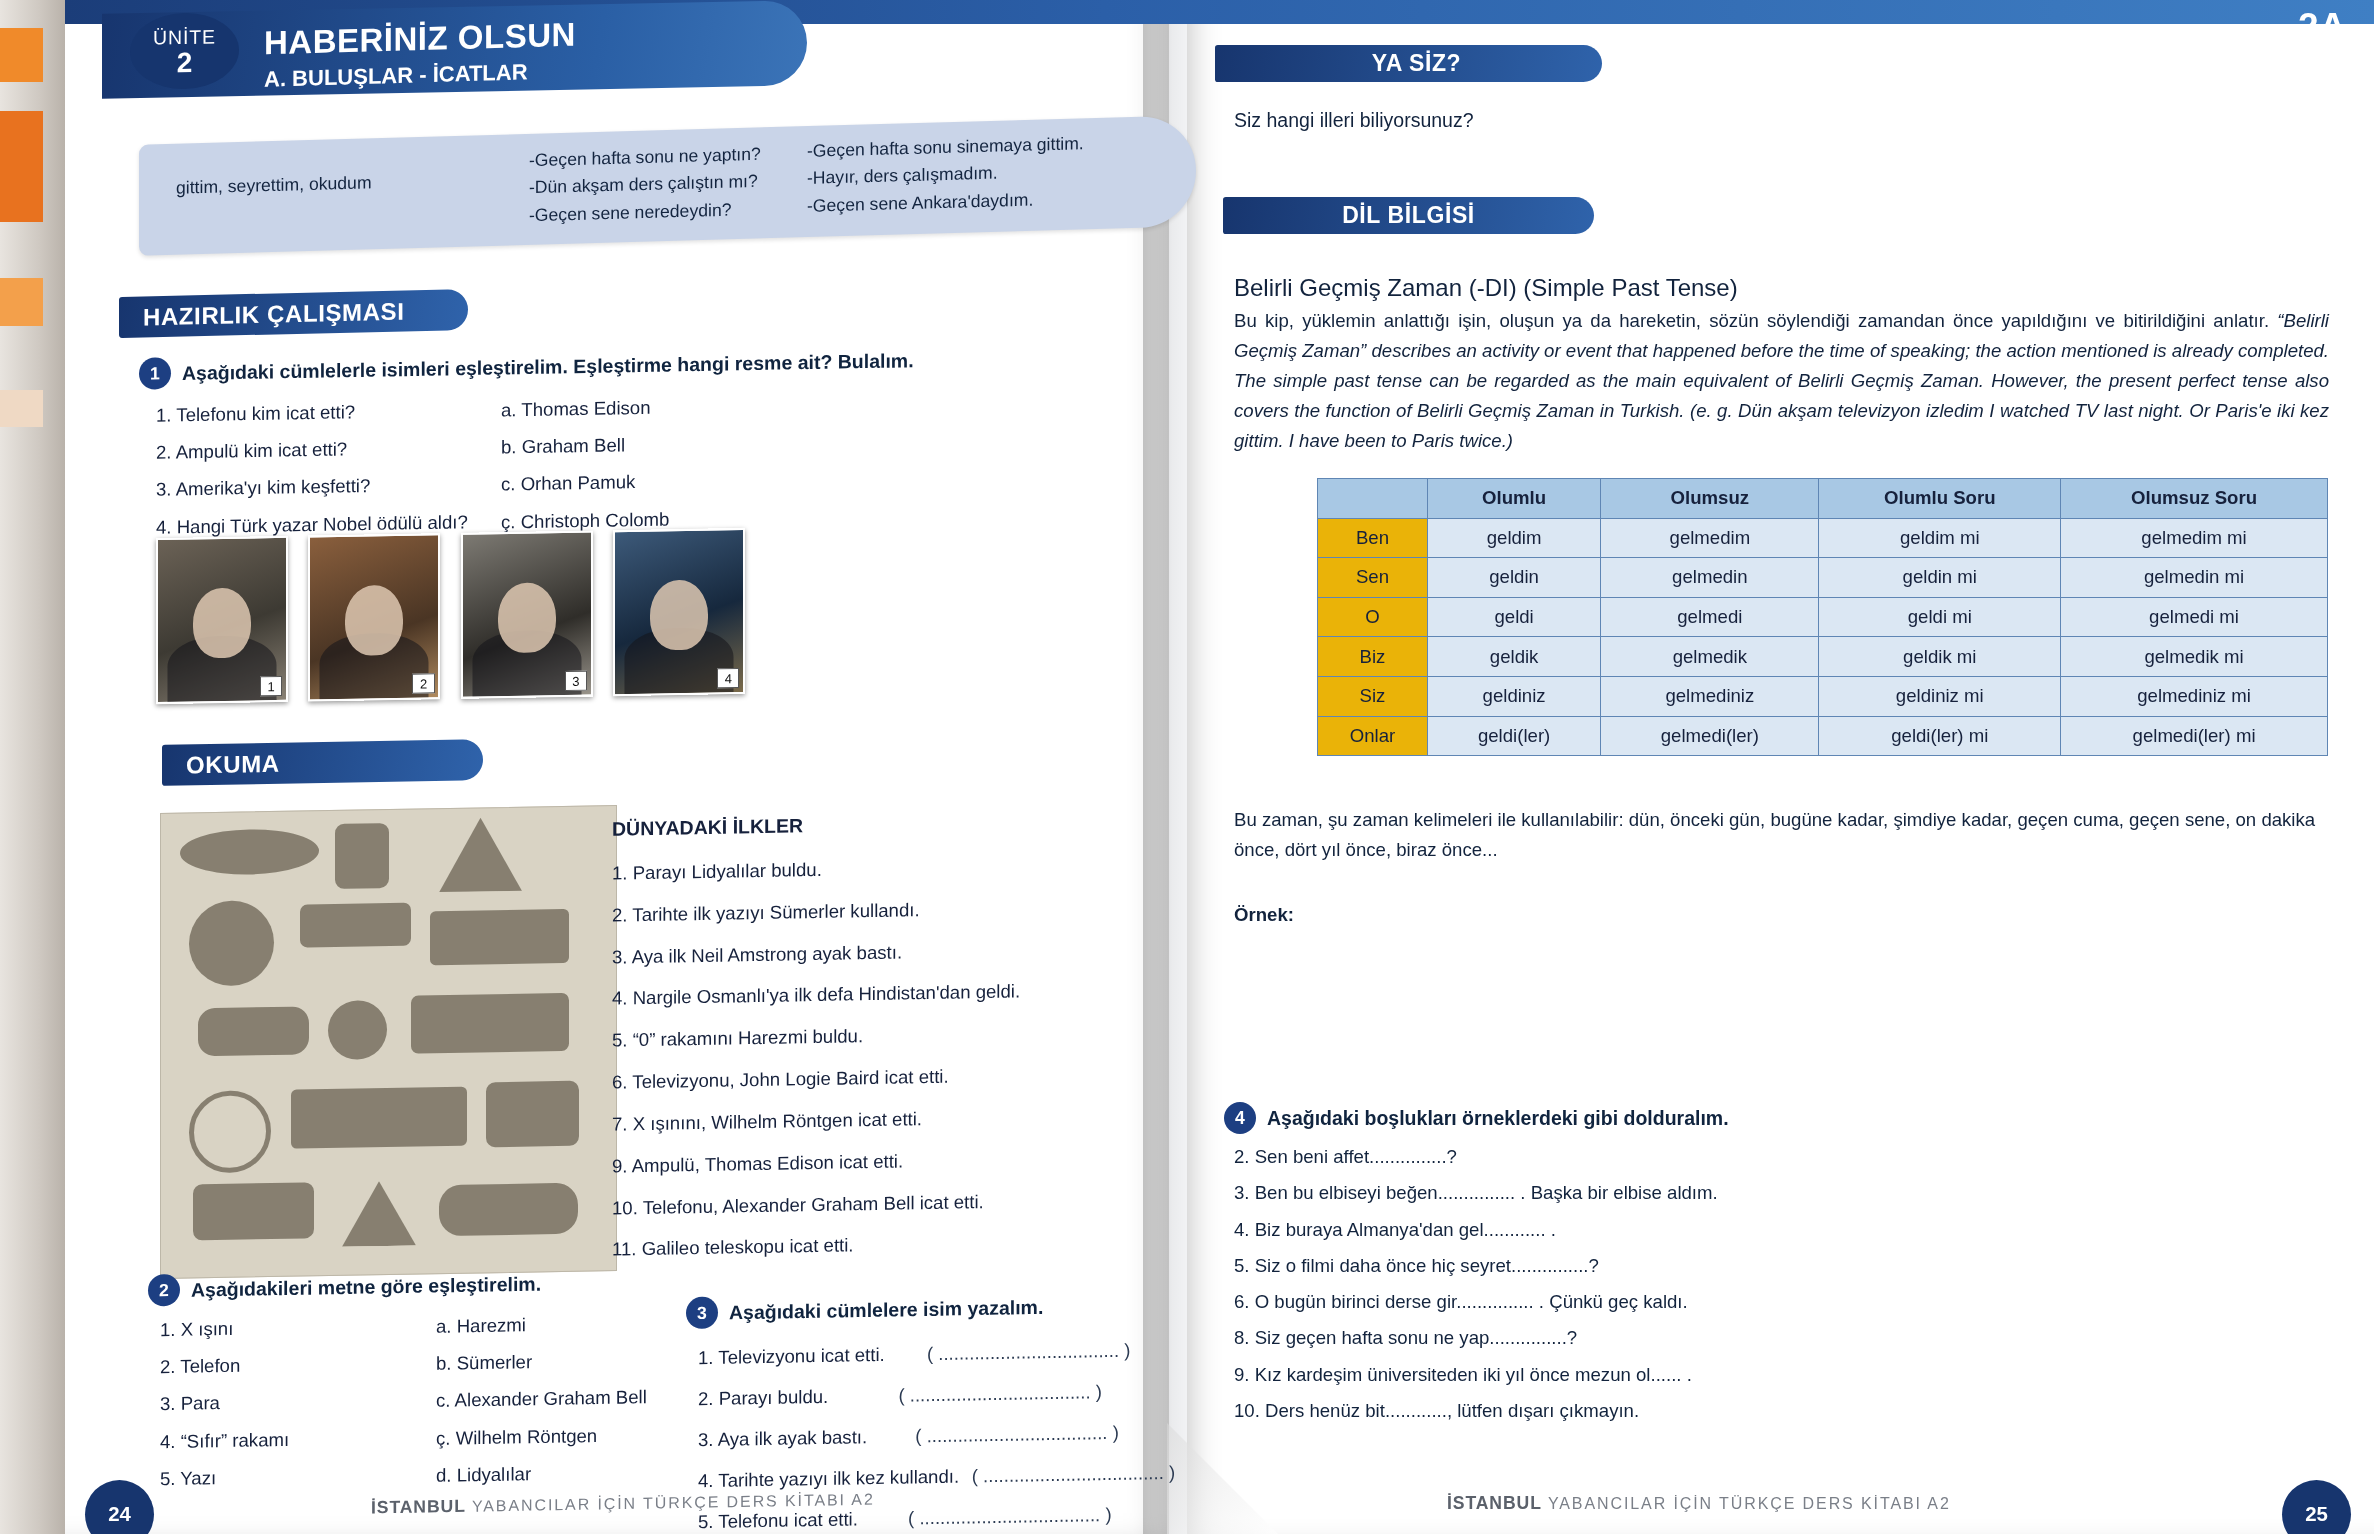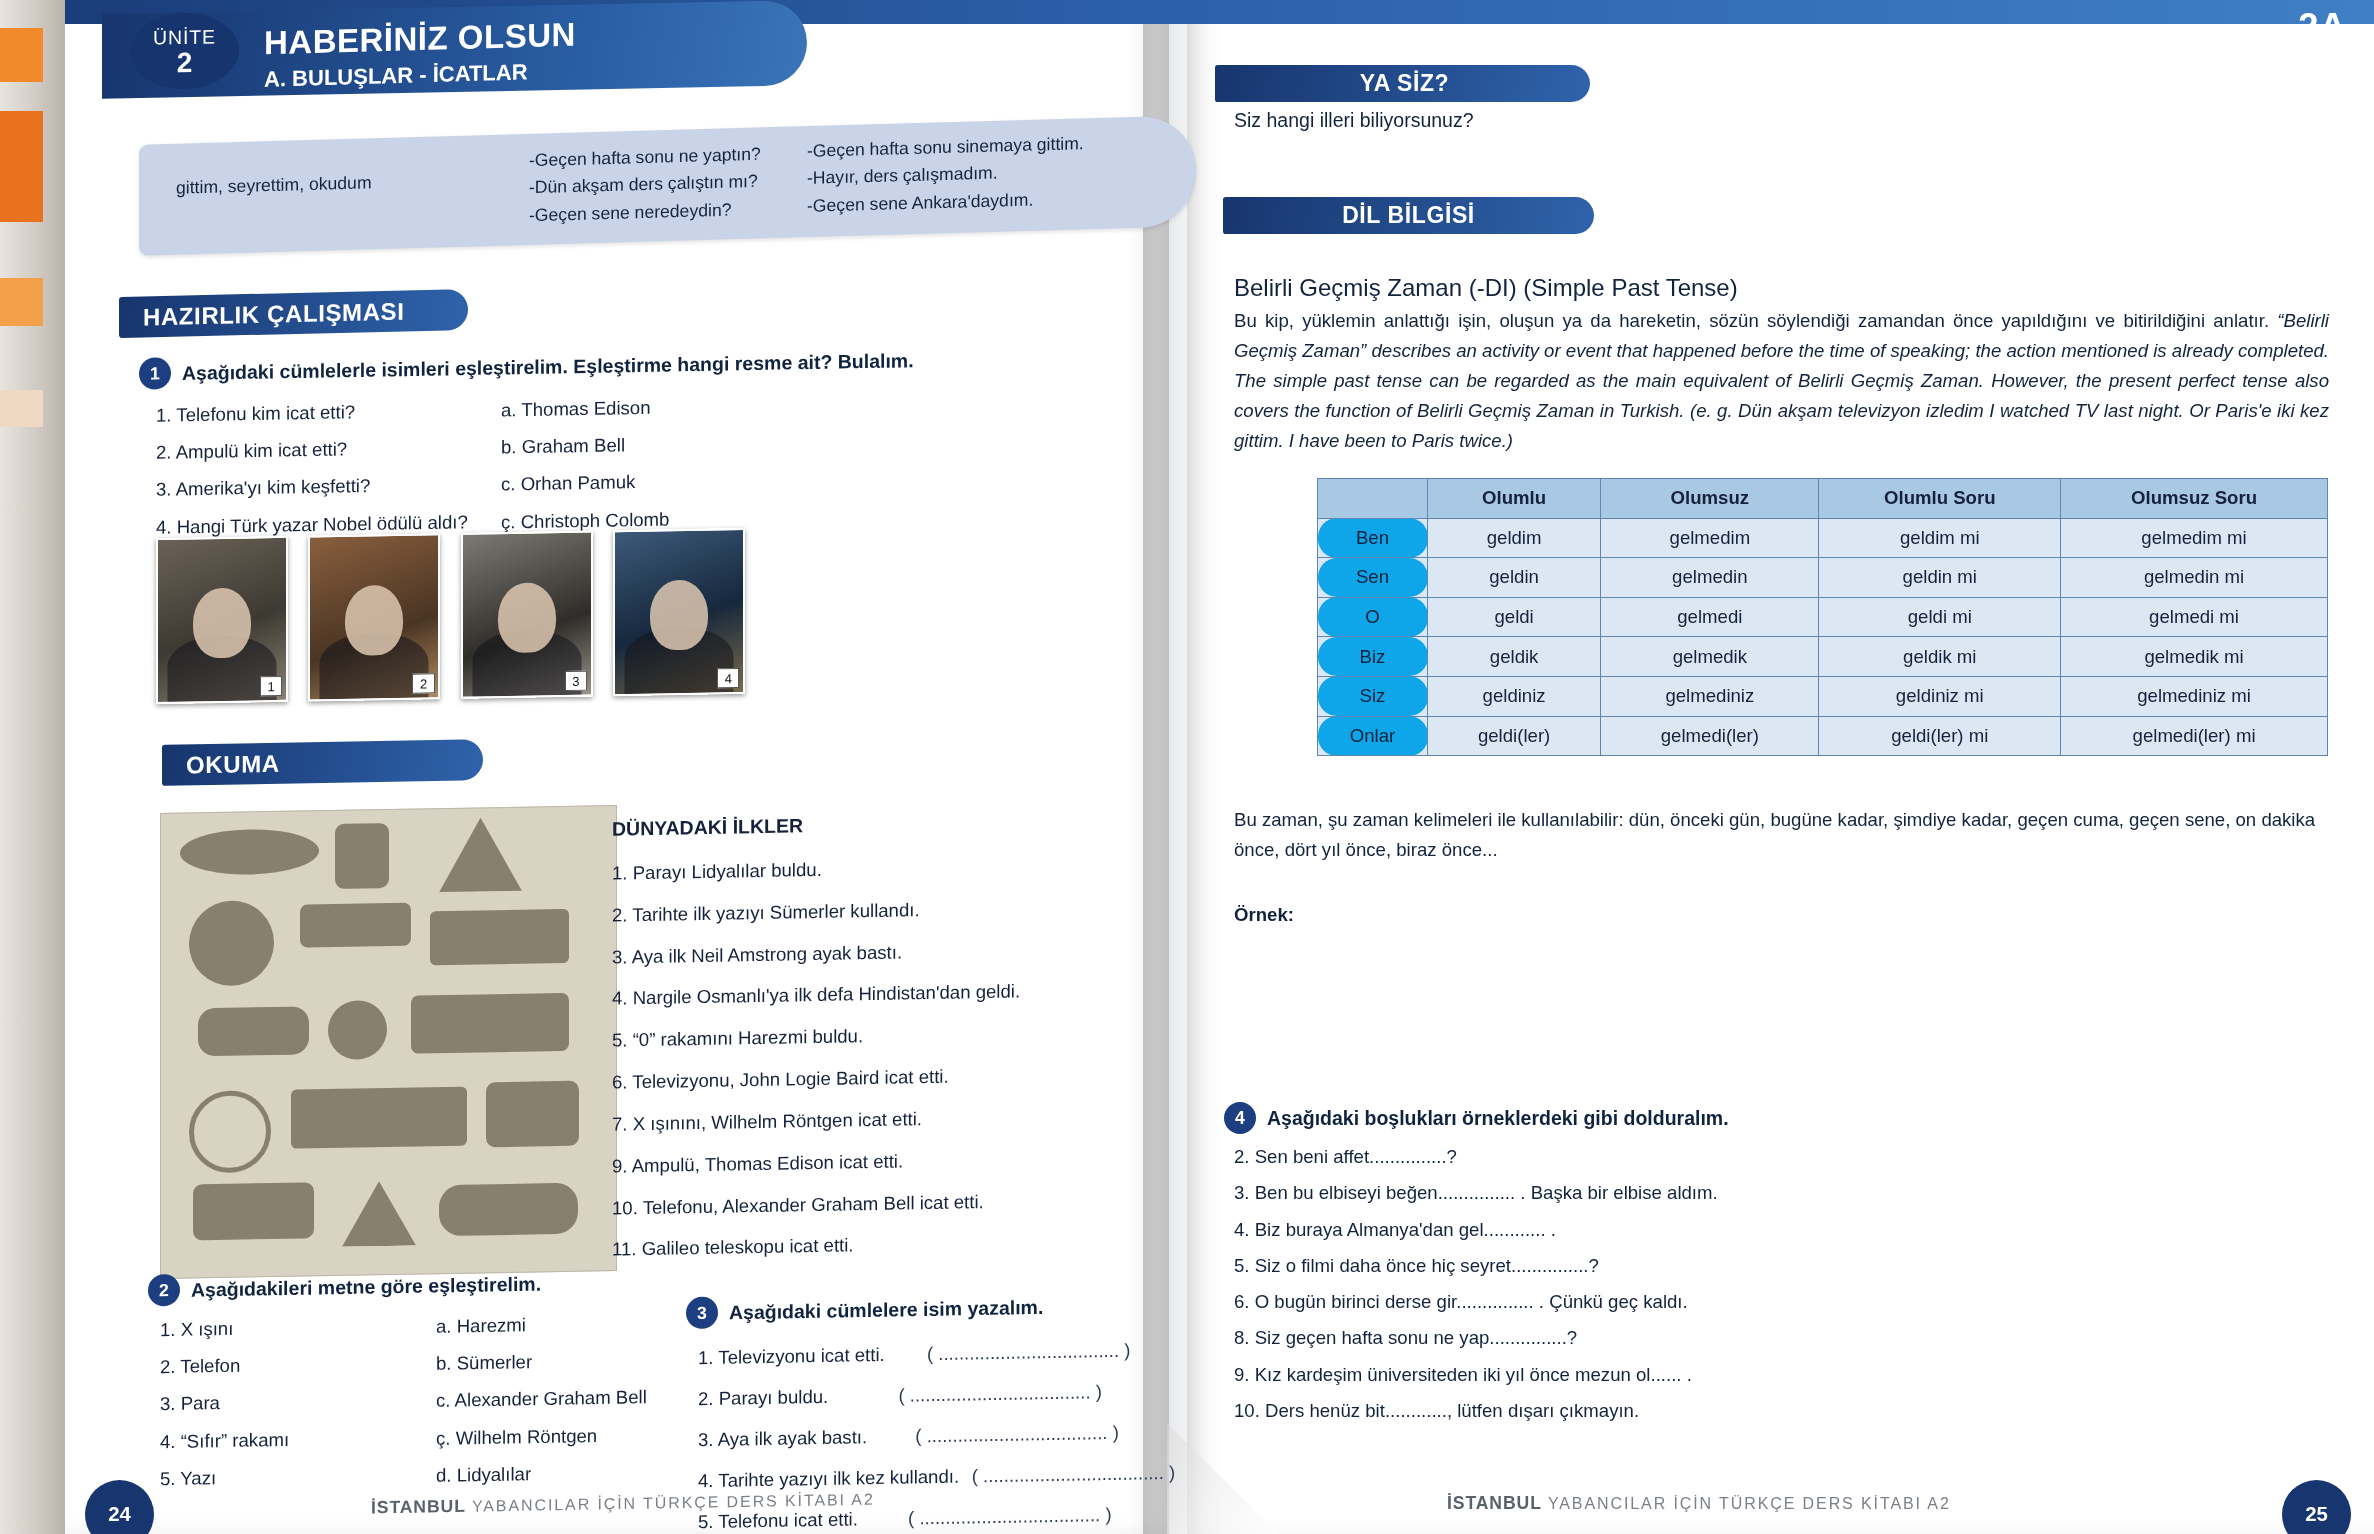--- a/index.html
+++ b/index.html
@@ -59,21 +59,21 @@
   .dlg-b{left:529px;top:144px;}
   .dlg-c{left:807px;top:134px;}
 
   
   .sec{position:absolute;height:41px;background:linear-gradient(100deg,#17356e,#2f63ab);
      color:#fff;font-weight:bold;display:flex;align-items:center;padding-left:24px;
      border-radius:3.7px 24px 24px 3.7px;letter-spacing:0.6px;}
   .sec.small{height:37px;}
   #sec-hazirlik{left:119px;top:293px;width:325px;font-size:24px;transform:skewY(-1.3deg);}
   #sec-okuma{left:162px;top:742px;width:297px;font-size:24px;transform:skewY(-1deg);}
-  #sec-yasiz{left:1215px;top:45px;width:371px;font-size:23px;justify-content:center;padding-left:4px;margin-top:20px;}
+  #sec-yasiz{left:1215px;top:45px;width:371px;font-size:23px;justify-content:center;padding-left:16px;}
   #sec-dil{left:1223px;top:197px;width:371px;font-size:23px;justify-content:center;padding-left:0;}
 
   
   .numc{width:32px;height:32px;border-radius:50%;background:#1d3f82;color:#fff;
      display:inline-flex;align-items:center;justify-content:center;font-size:17.6px;
      font-weight:bold;flex:none;}
 
   .ex-head{position:absolute;display:flex;align-items:center;gap:11px;
      font-size:19.5px;font-weight:bold;color:#10243f;}
 
@@ -123,21 +123,21 @@
   .rp-text{position:absolute;color:#12233d;}
   #ya-siz-q{left:1234px;top:109px;font-size:19.5px;font-weight:normal;}
   #dil-h{left:1234px;top:274px;font-size:24px;font-weight:normal;text-align:right;}
   #dil-p{left:1234px;top:306px;width:1095px;font-size:18.6px;line-height:1.62;text-align:justify;}
   #dil-p i{font-style:italic;}
 
   table.grammar{position:absolute;left:1317px;top:478px;border-collapse:collapse;
      width:1011px;font-size:18.6px;background:#dbe7f3;}
   table.grammar th,table.grammar td{border:0.9px solid #5f86b4;padding:8.3px 13px;text-align:center;}
   table.grammar thead th{background:#a8c8e4;font-weight:bold;}
-  table.grammar td.pron{background:#0ea5e9;font-weight:normal;width:83px;border-radius:19px;}
+  table.grammar td.pron{background:#eab308;font-weight:normal;width:83px;}
 
   #bu-zaman{left:1234px;top:805px;width:1095px;font-size:18.6px;line-height:1.6;}
   #ornek-h{left:1234px;top:904px;font-size:18.6px;font-weight:bold;}
   #ornek-list{left:1234px;top:937px;font-size:18.6px;line-height:1.85;}
 
   #ex4{left:1224px;top:1102px;}
   #ex4-list{left:1234px;top:1139px;font-size:18.6px;line-height:1.95;}
 
   
   .footer{position:absolute;bottom:20.4px;font-size:16px;letter-spacing:1.9px;color:#7a7f88;}

